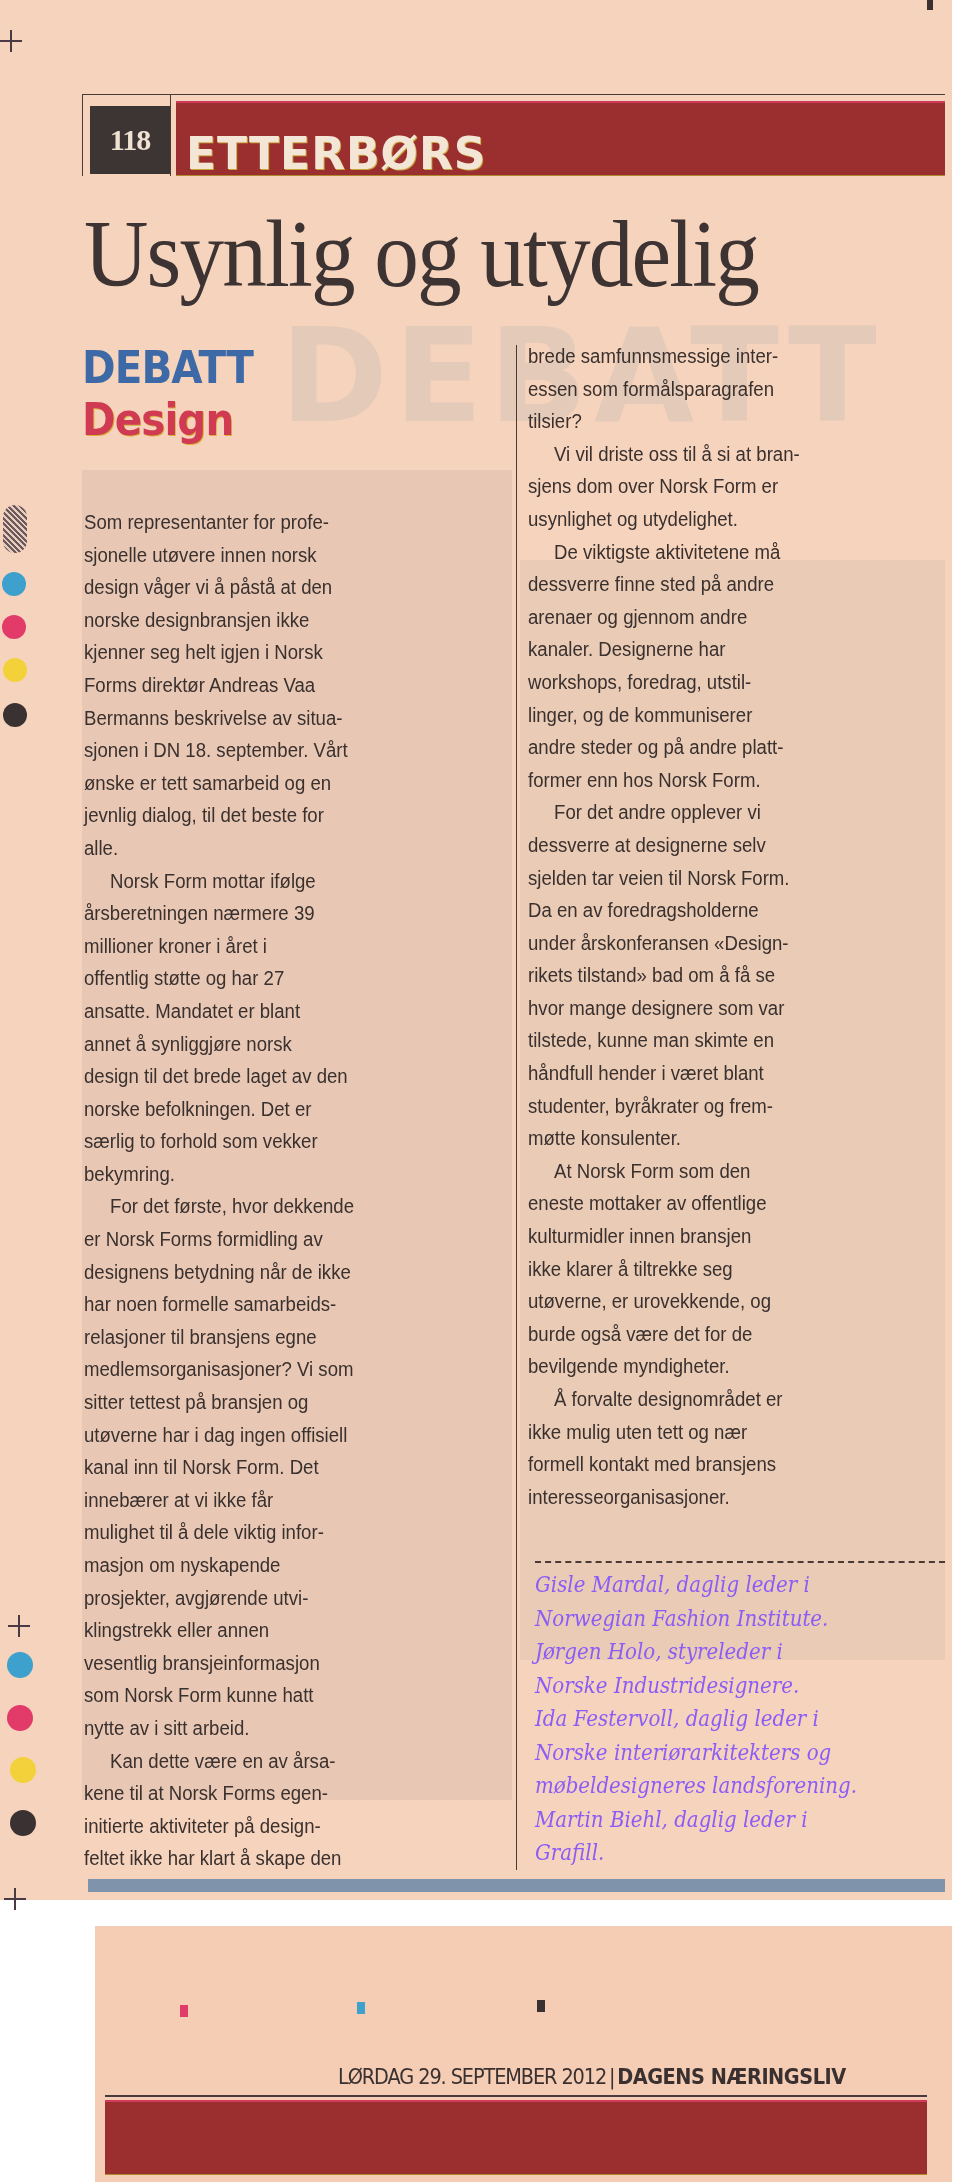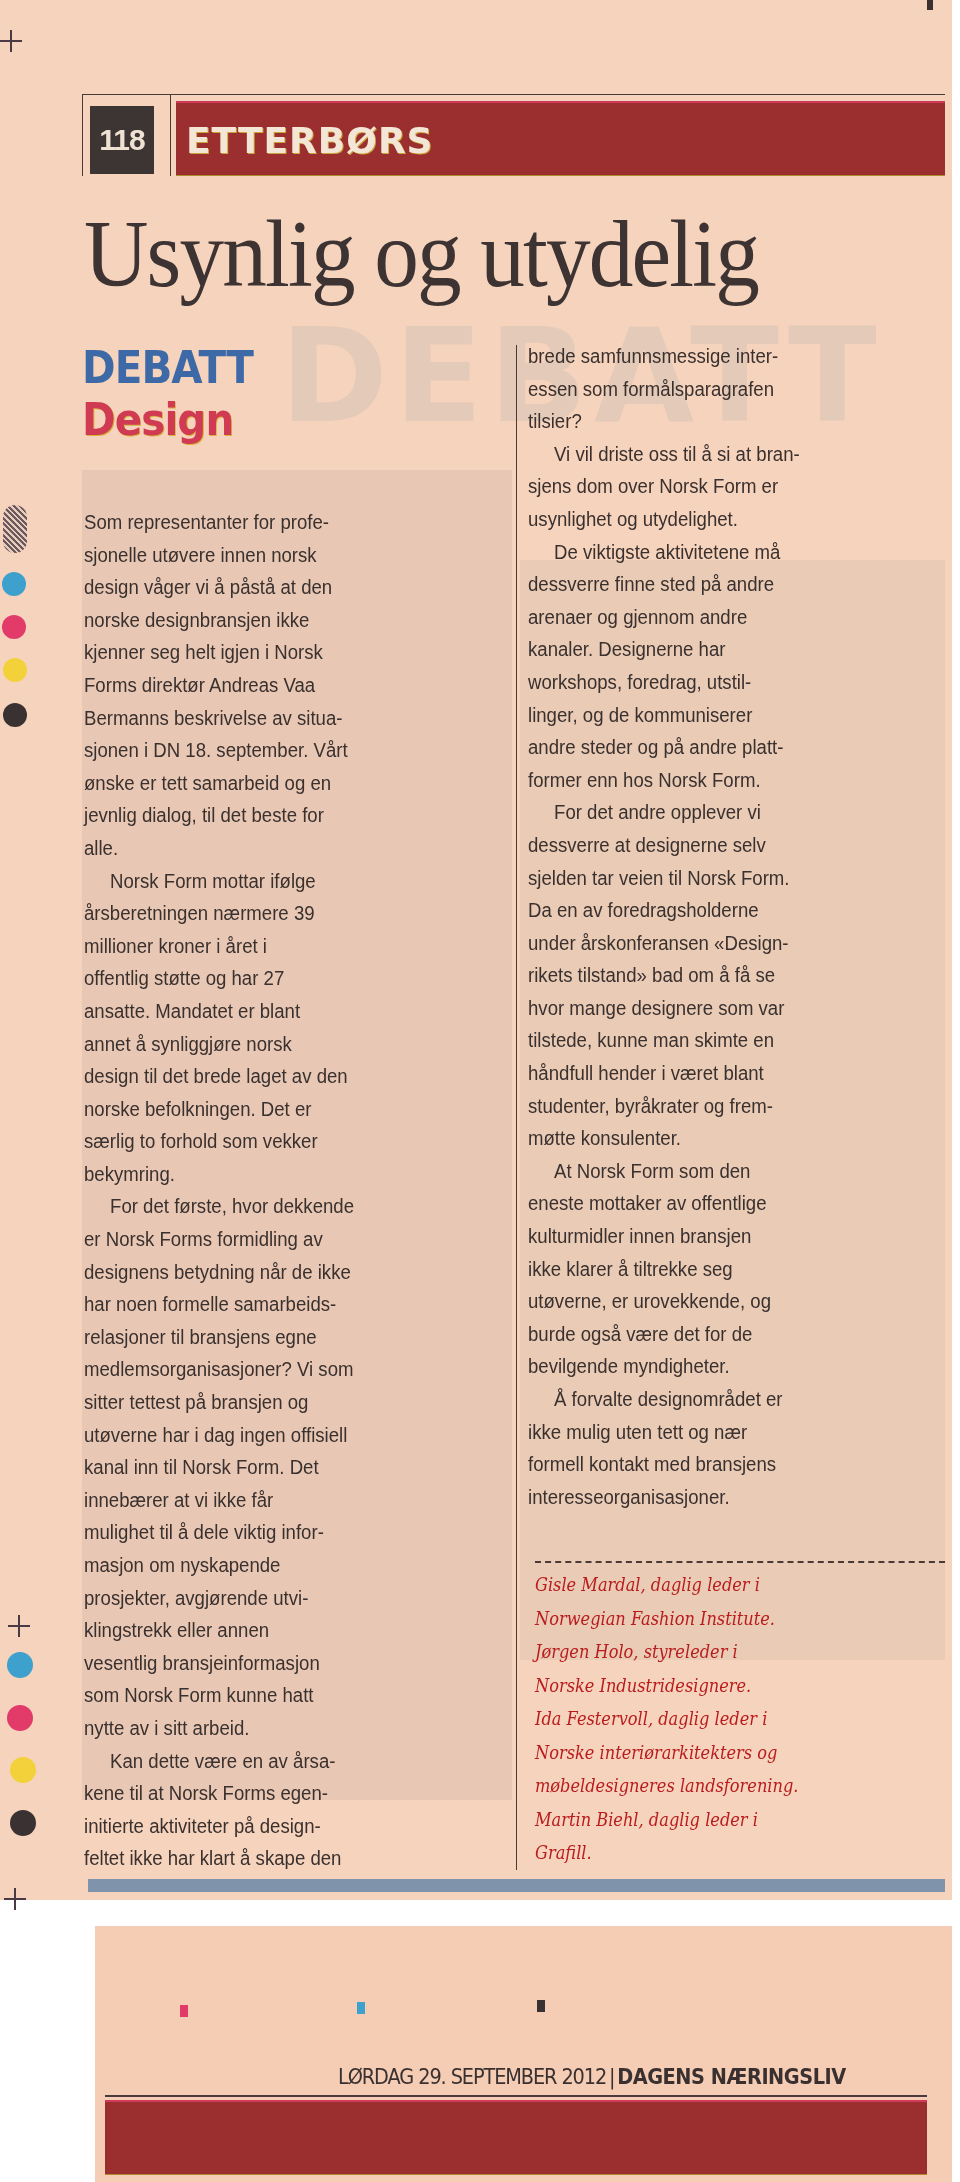--- a/index.html
+++ b/index.html
@@ -26,34 +26,34 @@
   }
   .ghost {
     position: absolute; left: 280px; top: 300px;
     font-family: "DejaVu Sans", sans-serif; font-weight: bold;
     font-size: 130px; color: rgba(150,160,160,0.18); letter-spacing: 6px;
   }
   .top-rule { position: absolute; left: 82px; top: 94px; width: 863px; height: 1px; background: #4a3a35; }
   .hdr-lines-l { position: absolute; left: 82px; top: 94px; width: 1px; height: 82px; background: #4a3a35; }
   .hdr-lines-m { position: absolute; left: 170px; top: 94px; width: 1px; height: 82px; background: #4a3a35; }
   .page-num {
-    position: absolute; left: 90px; top: 106px; width: 64px; height: 68px;
+    position: absolute; left: 90px; top: 106px; width: 80px; height: 68px;
     background: #3d3534; color: #f0e2d2;
-    font-family: Liberation Sans, sans-serif; font-weight: bold;
+    font-family: Liberation Serif, serif; font-weight: bold;
     font-size: 30px; display: flex; align-items: center; justify-content: center;
     letter-spacing: -1px;
   }
   .section-band {
     position: absolute; left: 176px; top: 101px; width: 769px; height: 72px;
     background: #9b2f2f; border-top: 2px solid #d23a5a; border-bottom: 1px solid #b08a2a;
   }
   .section-label {
-    position: absolute; left: 186px; top: 120px;
-    font-family: "DejaVu Sans", sans-serif; font-weight: bold;
-    font-size: 36px; color: #f3e6d6; letter-spacing: 1px;
+    position: absolute; left: 186px; top: 128px;
+    font-family: "DejaVu Sans", sans-serif; font-weight: bold;
+    font-size: 44px; color: #f3e6d6; letter-spacing: 1px;
     text-shadow: 1px 1px 0 #c9a63a;
     text-align: center;
   }
   .headline {
     position: absolute; left: 84px; top: 198px;
     font-family: "Liberation Serif", serif; font-size: 96px;
     color: #3c3332; letter-spacing: -2px; white-space: nowrap;
     transform: scaleX(0.93); transform-origin: left top;
   }
   .kicker {
@@ -75,22 +75,22 @@
     line-height: 32.6px; color: #3a302e;
   }
   .col-left { left: 84px; top: 506px; width: 430px; }
   .col-right { left: 528px; top: 340px; width: 420px; }
   .col .line { display: block; white-space: nowrap; transform: scaleX(0.93); transform-origin: left center; }
   .col .indent { padding-left: 28px; }
   .col-sep { position: absolute; left: 516px; top: 345px; width: 1px; height: 1525px; background: #4a3a35; }
   .dash-rule { position: absolute; left: 535px; top: 1561px; width: 410px; border-top: 2px dashed #4a3a35; }
   .byline {
     position: absolute; left: 535px; top: 1568px; width: 420px;
-    font-family: "DejaVu Serif", serif; font-style: italic; font-size: 18px;
-    line-height: 33.5px; color: #b91c1c;
+    font-family: "DejaVu Serif", serif; font-style: italic; font-size: 22px;
+    line-height: 33.5px; color: #8b5cf6;
   }
   .byline .line { display: block; white-space: nowrap; transform: scaleX(0.9); transform-origin: left center; }
   .blue-bar {
     position: absolute; left: 88px; top: 1879px; width: 857px; height: 13px;
     background: #7f93aa;
   }
   .reg { position: absolute; border-radius: 50%; }
   .cross { position: absolute; width: 22px; height: 22px; }
   .cross::before { content: ""; position: absolute; left: 10px; top: 0; width: 1.5px; height: 22px; background: #4a3a45; }
   .cross::after { content: ""; position: absolute; left: 0; top: 10px; width: 22px; height: 1.5px; background: #4a3a45; }

